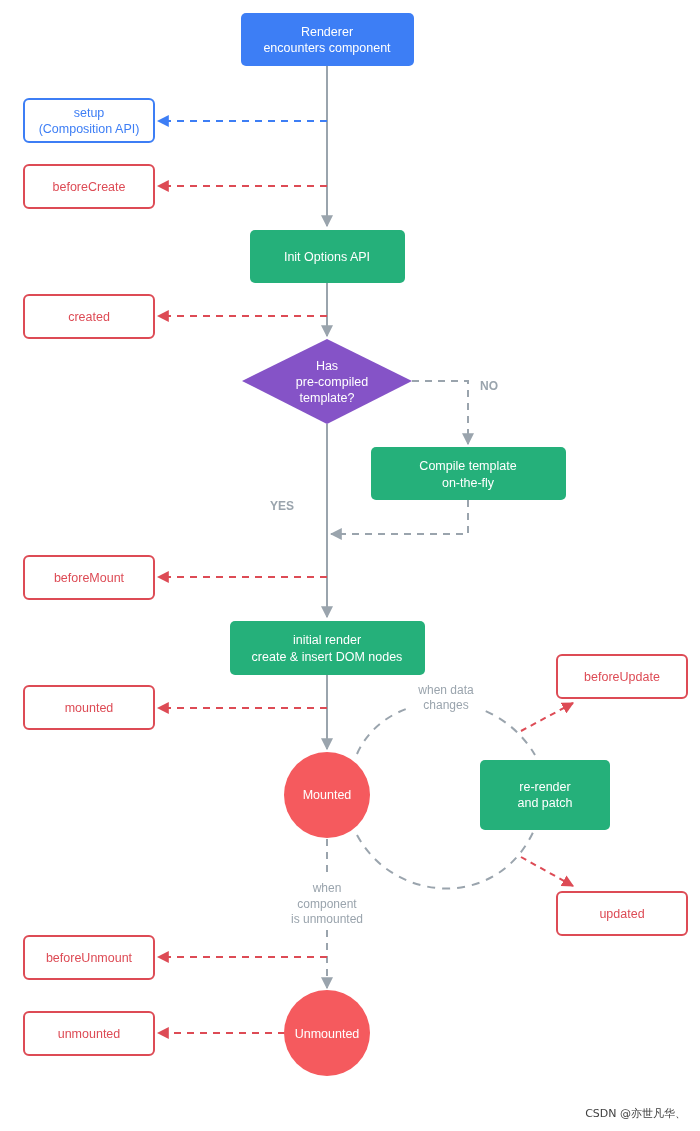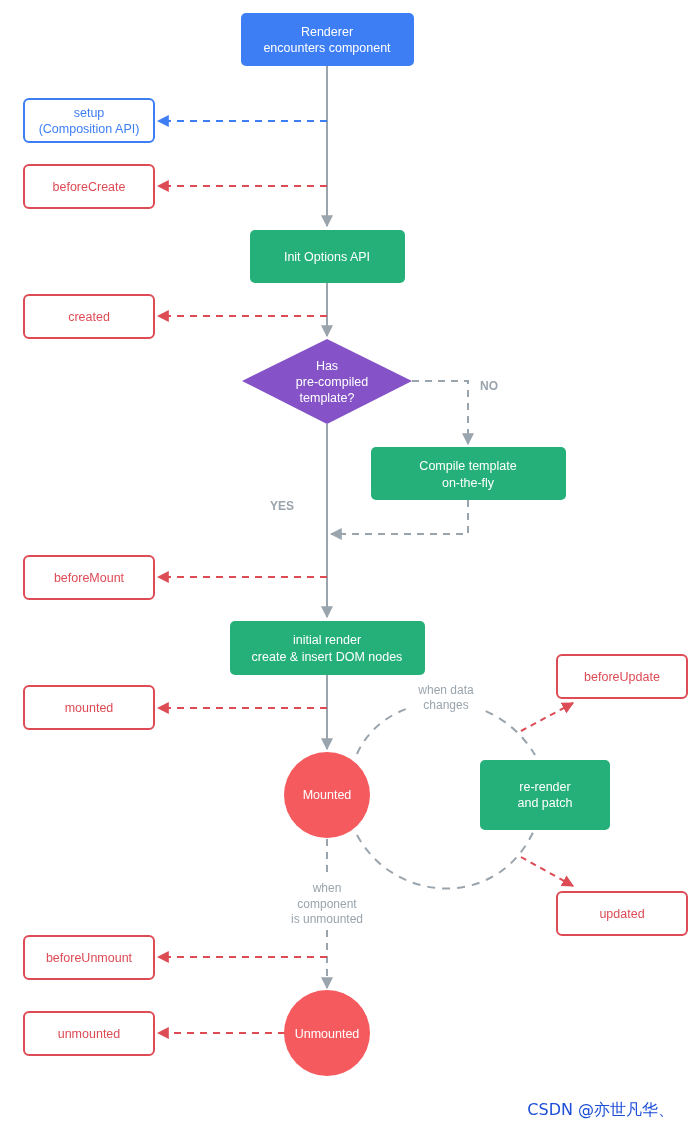--- a/index.html
+++ b/index.html
@@ -2,22 +2,22 @@
 <html><head>
 <meta charset="utf-8">
 <style>
   html, body { margin: 0; padding: 0; background: #ffffff; }
   body { width: 700px; height: 1131px; position: relative; overflow: hidden;
          font-family: "Liberation Sans", sans-serif; }
   #diagram { position: absolute; left: 0; top: 0; }
   .node-text { font-family: "Liberation Sans", sans-serif; font-size: 12.5px; text-anchor: middle; }
   .label-text { font-family: "Liberation Sans", sans-serif; font-size: 12px; text-anchor: middle; fill: #9aa4ad; }
   .branch-text { font-family: "Liberation Sans", sans-serif; font-size: 12px; font-weight: bold; fill: #9aa4ad; }
-  .watermark { position: absolute; right: 26px; bottom: 10px; font-family: "DejaVu Sans", sans-serif;
-               font-size: 16px; color: #1d4ed8; }
+  .watermark { position: absolute; right: 14px; bottom: 10px; font-family: "DejaVu Sans", sans-serif;
+               font-size: 11px; color: #404040; }
 </style>
 </head>
 <body>
 
 <svg id="diagram" width="700" height="1131" viewBox="0 0 700 1131" xmlns="http://www.w3.org/2000/svg">
   <defs>
     <marker id="arrow-gray" viewBox="0 0 10 10" refX="9" refY="5" markerWidth="6" markerHeight="6" orient="auto">
       <path d="M0,0 L10,5 L0,10 z" fill="#9aa4ad"></path>
     </marker>
     <marker id="arrow-red" viewBox="0 0 10 10" refX="9" refY="5" markerWidth="6" markerHeight="6" orient="auto">

